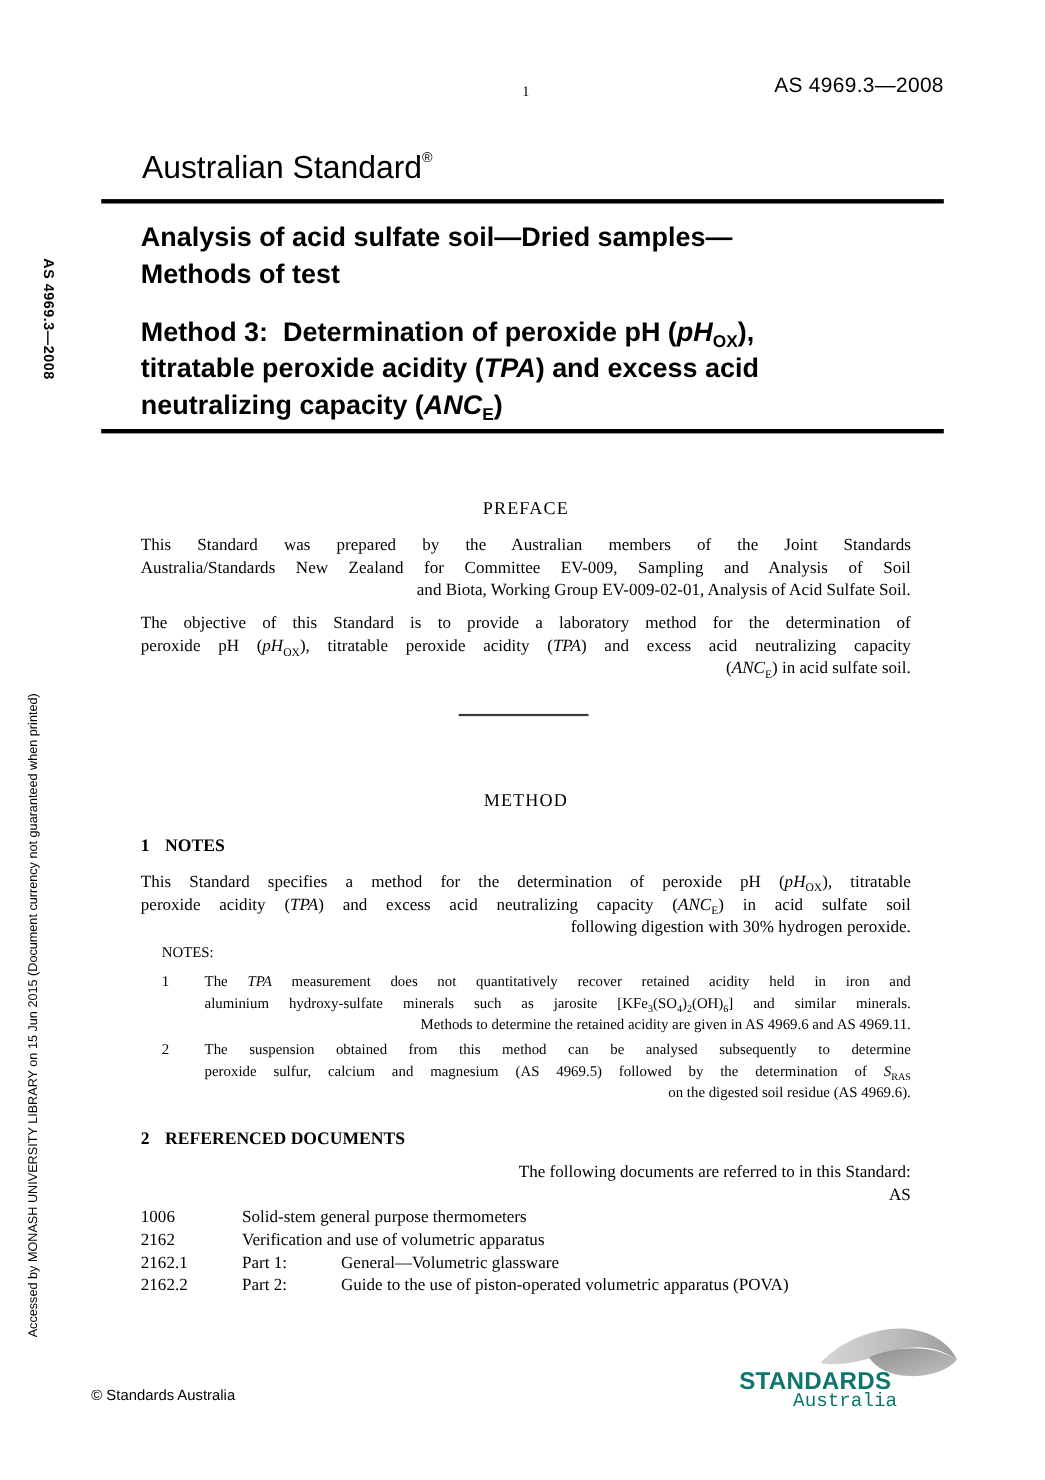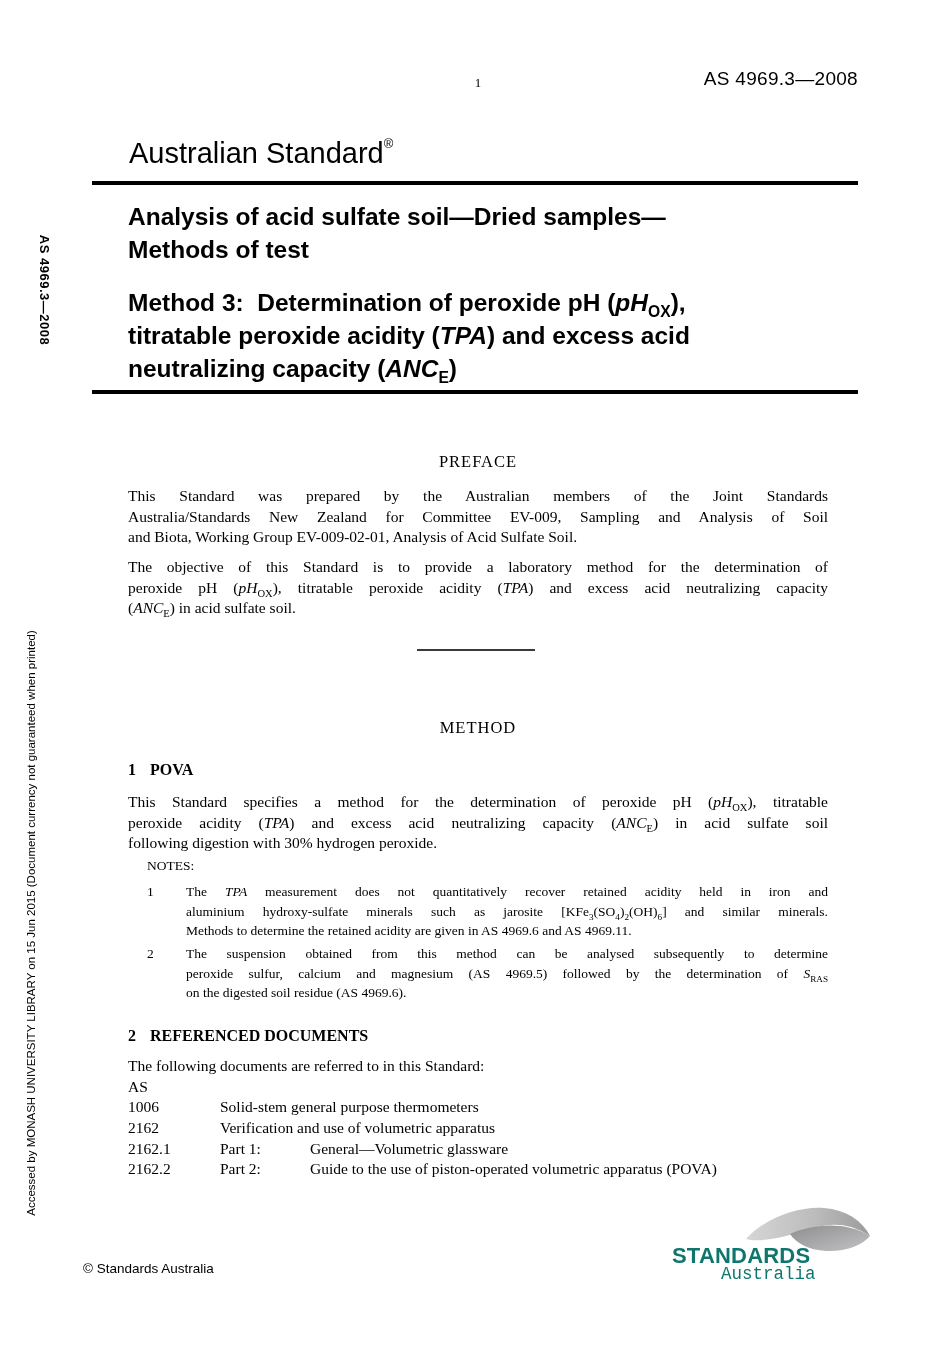--- a/index.html
+++ b/index.html
@@ -39,21 +39,21 @@
                  font-size:16.5px; letter-spacing:1px; }
   #preface-head { top:452px; }
   #method-head  { top:718px; }
 
   
   .par { left:128px; width:700px; font-size:15.5px; line-height:20.6px; }
   #preface-p1 { top:486px; }
   #preface-p2 { top:557px; }
   #scope-par  { top:792px; }
   .jl { text-align:justify; text-align-last:justify; }
-  .ll { text-align:left; }
+  .ll { text-align:right; }
   .par sub, .note sub { font-size:68%; line-height:0; }
 
   .divider { left:417px; top:649px; width:118px; height:2px; background:#3a3a3a; }
 
   
   .sec-head { left:128px; font-weight:bold; font-size:16px; }
   #sec1-head { top:761px; }
   #sec2-head { top:1027px; }
   .sec-num { display:inline-block; min-width:22px; }
 
@@ -132,21 +132,21 @@
   <div class="abs par" id="preface-p2">
     <div class="jl">The objective of this Standard is to provide a laboratory method for the determination of</div>
     <div class="jl">peroxide pH (<i>pH</i><sub>OX</sub>), titratable peroxide acidity (<i>TPA</i>) and excess acid neutralizing capacity</div>
     <div class="ll">(<i>ANC</i><sub>E</sub>) in acid sulfate soil.</div>
   </div>
 
   <div class="abs divider"></div>
 
   <div class="abs center-head" id="method-head">METHOD</div>
 
-  <div class="abs sec-head" id="sec1-head"><span class="sec-num">1</span><span>POVA</span></div>
+  <div class="abs sec-head" id="sec1-head"><span class="sec-num">1</span><span>NOTES</span></div>
 
   <div class="abs par" id="scope-par">
     <div class="jl">This Standard specifies a method for the determination of peroxide pH (<i>pH</i><sub>OX</sub>), titratable</div>
     <div class="jl">peroxide acidity (<i>TPA</i>) and excess acid neutralizing capacity (<i>ANC</i><sub>E</sub>) in acid sulfate soil</div>
     <div class="ll">following digestion with 30% hydrogen peroxide.</div>
   </div>
 
   <div class="abs notes-label">NOTES:</div>
 
   <div class="abs note" id="note1">

